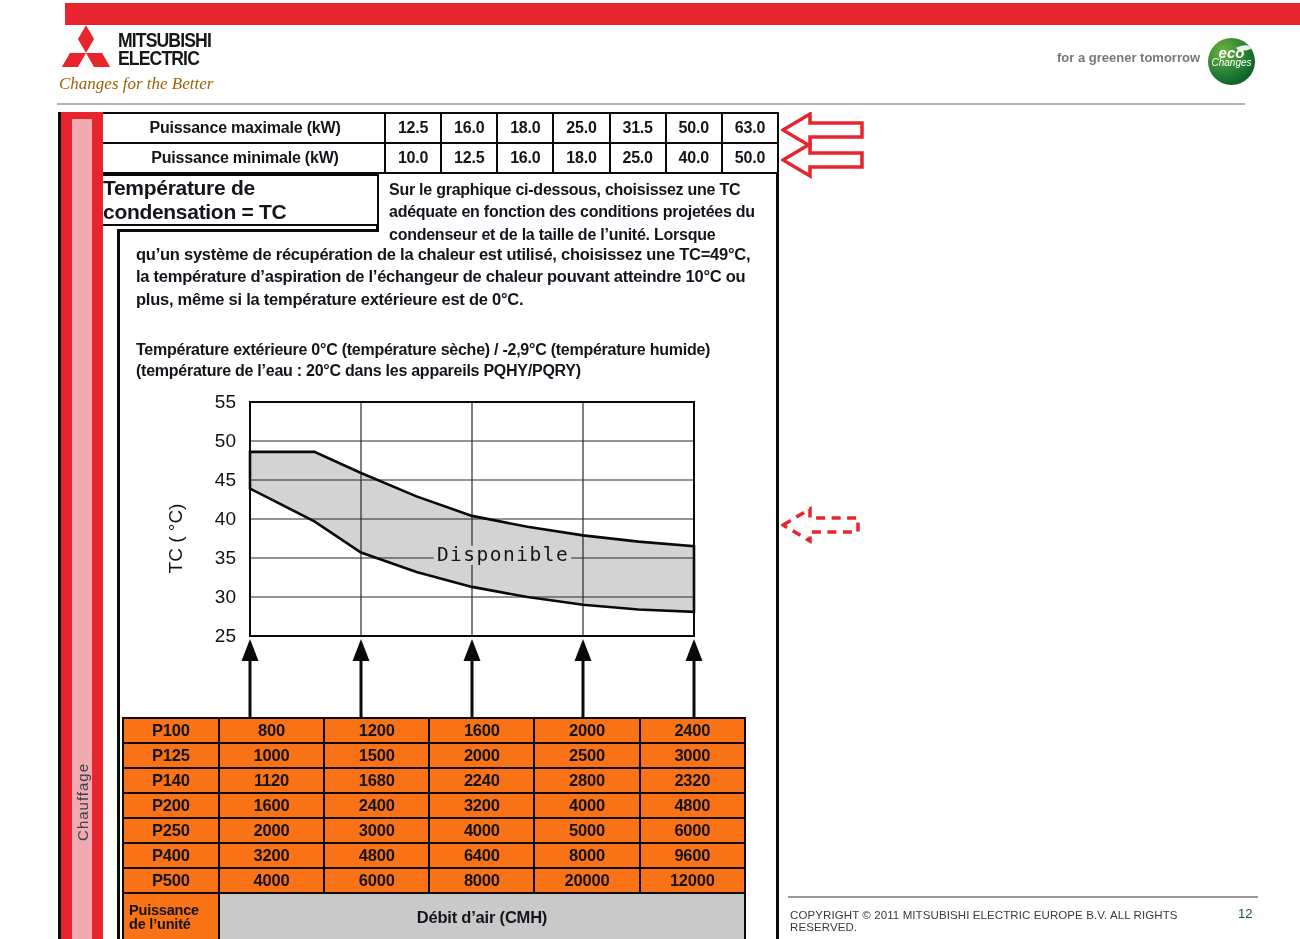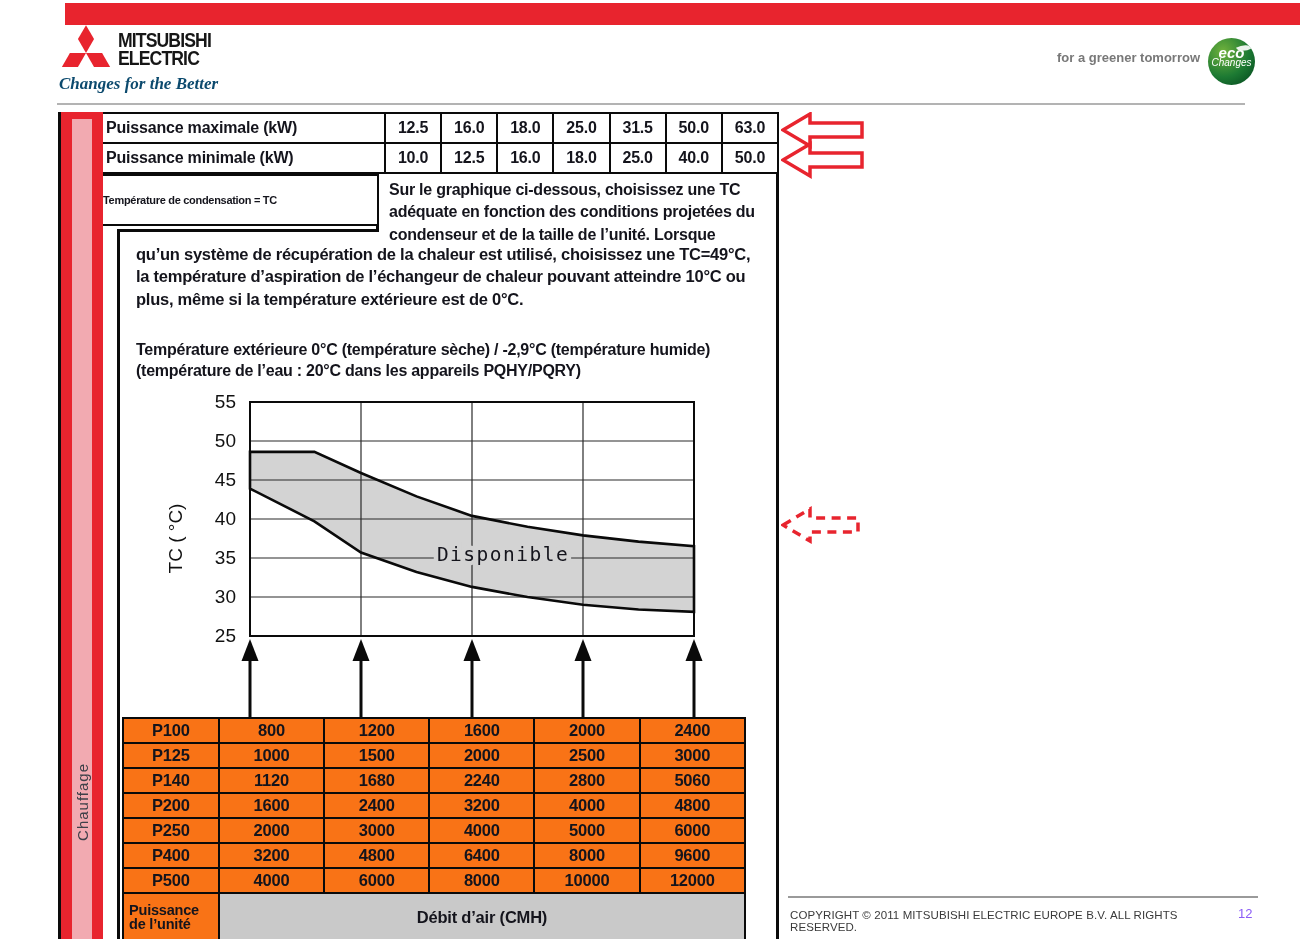--- a/index.html
+++ b/index.html
@@ -5,21 +5,21 @@
   * { margin:0; padding:0; box-sizing:border-box; }
   html,body { width:1300px; height:939px; background:#fff; overflow:hidden;
               font-family:"Liberation Sans", sans-serif; }
   .abs { position:absolute; }
   
   #topbar { left:65px; top:3px; width:1235px; height:22px; }
   #logo-mark { left:57px; top:24px; width:58px; height:54px; }
   #brand { left:118px; top:31px; line-height:18px; font-weight:bold; font-size:20px;
            letter-spacing:-1px; color:#161616; transform:scaleX(.88); transform-origin:left top; }
   #brand-tagline { left:59px; top:74px; font-family:"Liberation Serif", serif; font-style:italic;
-           font-weight:bold; font-size:17px; color:#0c4a6e; }
+           font-weight:normal; font-size:17px; color:#a16207; }
   #right-tagline { left:860px; top:50px; width:340px; text-align:right; font-size:13px;
            font-weight:bold; color:#787878; }
   #eco-logo { left:1208px; top:38px; width:47px; height:47px; border-radius:50%;
            background:radial-gradient(circle at 32% 28%, #6fb13c, #1d7a33 55%, #0a5423 85%);
            color:#fff; text-align:center; overflow:hidden; }
   #eco-logo .eco { display:block; font-style:italic; font-weight:bold; font-size:15px; margin-top:8px; line-height:13px;}
   #eco-logo .changes { display:block; font-style:italic; font-size:10px; line-height:8px;}
   #eco-leaf { position:absolute; right:4px; top:6px; width:14px; height:8px; background:#fff;
            border-radius:0 100% 0 100%; transform:rotate(-28deg); opacity:.9; }
   #header-rule { left:57px; top:103px; width:1188px; height:2px; background:#b3b3b3; }
@@ -29,25 +29,25 @@
   #sidebar-inner { position:absolute; left:11px; right:11px; top:7px; bottom:0; background:#f2aab1; }
   #sidebar-label-wrap { position:absolute; left:0; top:630px; width:42px; height:120px;
            display:flex; align-items:center; justify-content:center; }
   #sidebar-label { writing-mode:vertical-rl; transform:rotate(180deg); font-size:15px;
            letter-spacing:1px; color:#3e4049; font-weight:500; }
   #content-box { left:90px; top:112px; width:689px; height:850px; border:3px solid #0a0a0a; background:#fff; }
   
   #power-table { left:90px; top:112px; width:689px; border-collapse:collapse; z-index:3; }
   #power-table td { border:2.5px solid #0a0a0a; height:30px; font-weight:bold; font-size:16px;
            letter-spacing:-0.2px; color:#14141c; background:#fff; }
-  #power-table td.lbl { width:294px; text-align:left; padding-left:14px; }
+  #power-table td.lbl { width:294px; text-align:center; padding-left:14px; }
   #power-table td.val { text-align:center; }
   
   #tc-cell { left:90px; top:174px; width:289px; height:52px; border:2.5px solid #0a0a0a;
-           display:flex; align-items:center; padding-left:11px; font-weight:bold; font-size:11px;
+           display:flex; align-items:center; padding-left:11px; font-weight:bold; font-size:21px;
            letter-spacing:-0.3px; color:#14141c; background:#fff; z-index:2; }
   .doc-lines { font-weight:bold; color:#14141c; letter-spacing:-0.25px; }
   #tc-text { left:389px; top:179px; width:392px; font-size:16px; line-height:22.4px; }
   
   #inner-left   { left:117px; top:229px; width:3px;  height:710px; background:#0a0a0a; }
   #inner-top    { left:117px; top:229px; width:262px; height:3px;  background:#0a0a0a; }
   #inner-joint  { left:376px; top:221px; width:3px;  height:11px;  background:#0a0a0a; }
   #tc-note { left:136px; top:243px; width:645px; font-size:16.5px; line-height:22.4px; }
   #chart-title { left:136px; top:339px; width:645px; font-size:16px; line-height:21px; }
   
@@ -60,21 +60,21 @@
   #airflow-table tr.footer td { height:48px; }
   #airflow-table td.corner { font-size:14.5px; line-height:14px; text-align:left; padding-left:5px; }
   #airflow-table td.debit { background:#c9c9c9; }
   
   .arrow-svg { z-index:5; }
   #arrows-top { left:781px; top:112px; width:84px; height:68px; }
   #arrow-dashed { left:781px; top:503px; width:84px; height:46px; }
   
   #footer-rule { left:788px; top:896px; width:470px; height:2px; background:#9a9a9a; }
   #copyright { left:790px; top:909px; width:430px; font-size:11.5px; color:#3a3a3a; letter-spacing:.1px; }
-  #page-num { left:1238px; top:906px; font-size:13px; color:#8b5cf6; }
+  #page-num { left:1238px; top:906px; font-size:13px; color:#14532d; }
 </style>
 </head>
 <body>
 
 <div class="abs" id="topbar" style="background:#e8242e;"></div>
 
 <svg class="abs" id="logo-mark" viewBox="-62 -72 124 134">
   <g fill="#e8242e">
     <polygon points="0,0 20,-34.6 0,-69.2 -20,-34.6"></polygon>
     <polygon points="0,0 20,-34.6 0,-69.2 -20,-34.6" transform="rotate(120)"></polygon>
@@ -202,21 +202,21 @@
         <td style="width: 105.6px;">2000</td>
         <td style="width: 105.6px;">2500</td>
         <td style="width: 105.6px;">3000</td>
       </tr>
       <tr>
         <td class="model">P140</td>
         <td style="width: 105.6px;">1120</td>
         <td style="width: 105.6px;">1680</td>
         <td style="width: 105.6px;">2240</td>
         <td style="width: 105.6px;">2800</td>
-        <td style="width: 105.6px;">5060</td>
+        <td style="width: 105.6px;">2320</td>
       </tr>
       <tr>
         <td class="model">P200</td>
         <td style="width: 105.6px;">1600</td>
         <td style="width: 105.6px;">2400</td>
         <td style="width: 105.6px;">3200</td>
         <td style="width: 105.6px;">4000</td>
         <td style="width: 105.6px;">4800</td>
       </tr>
       <tr>
@@ -233,21 +233,21 @@
         <td style="width: 105.6px;">4800</td>
         <td style="width: 105.6px;">6400</td>
         <td style="width: 105.6px;">8000</td>
         <td style="width: 105.6px;">9600</td>
       </tr>
       <tr>
         <td class="model">P500</td>
         <td style="width: 105.6px;">4000</td>
         <td style="width: 105.6px;">6000</td>
         <td style="width: 105.6px;">8000</td>
-        <td style="width: 105.6px;">10000</td>
+        <td style="width: 105.6px;">20000</td>
         <td style="width: 105.6px;">12000</td>
       </tr>
       <tr class="footer">
         <td class="model corner">
           <div>Puissance</div>
           <div>de l’unité</div>
         </td>
         <td class="debit" colspan="5">Débit d’air (CMH)</td>
       </tr>
     </tbody>

